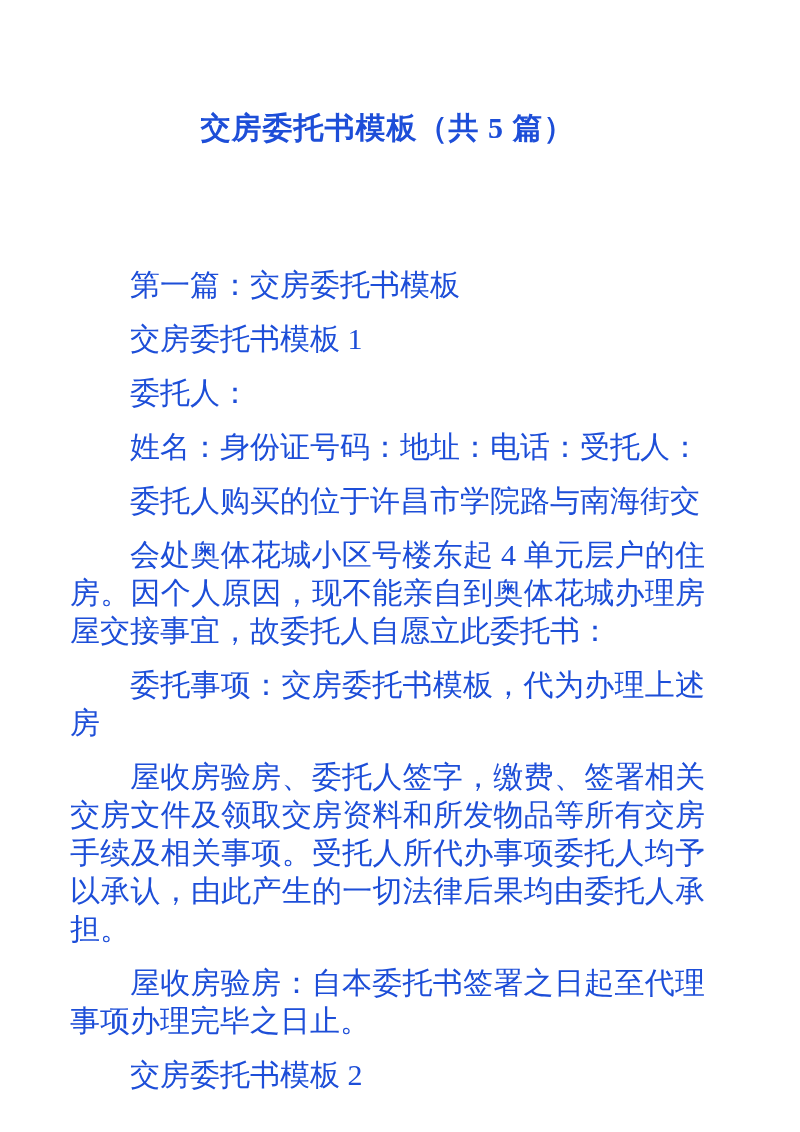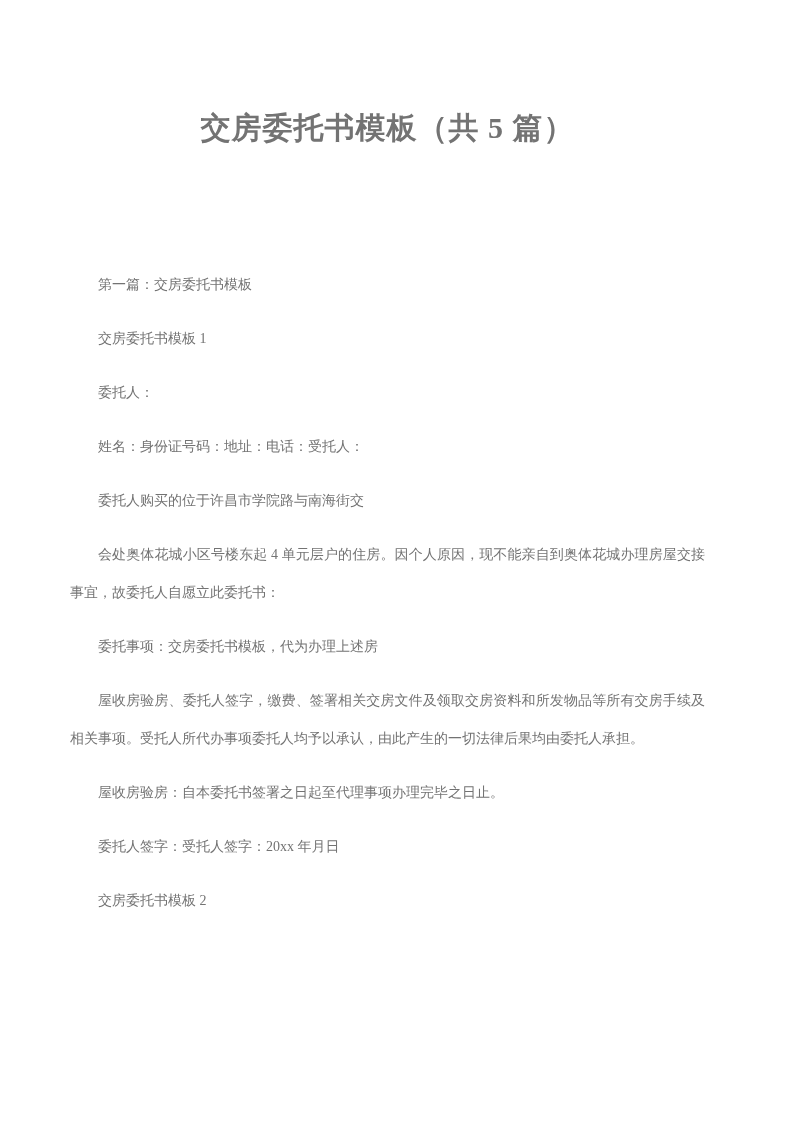--- a/index.html
+++ b/index.html
@@ -9,32 +9,32 @@
   }
   .page {
     position: relative;
     width: 800px;
     height: 1132px;
     box-sizing: border-box;
     background: #ffffff;
     padding: 106px 95px 0 70px;
     overflow: hidden;
     font-family: "Liberation Serif", "DejaVu Serif", serif;
-    color: #737373;
+    color: #1d4ed8;
   }
   .doc-title {
     font-size: 30px;
     font-weight: bold;
     line-height: 44px;
     text-align: center;
     margin: 0 0 116px 0;
     letter-spacing: 1px;
   }
   .para {
-    font-size: 14px;
+    font-size: 30px;
     line-height: 38px;
     margin: 0 0 16px 0;
     text-indent: 2em;
     text-align: justify;
     word-break: break-all;
   }
 </style>
 </head>
 <body>
 
@@ -43,15 +43,14 @@
 
   <p class="para">第一篇：交房委托书模板</p>
   <p class="para">交房委托书模板 1</p>
   <p class="para">委托人：</p>
   <p class="para">姓名：身份证号码：地址：电话：受托人：</p>
   <p class="para">委托人购买的位于许昌市学院路与南海街交</p>
   <p class="para">会处奥体花城小区号楼东起 4 单元层户的住房。因个人原因，现不能亲自到奥体花城办理房屋交接事宜，故委托人自愿立此委托书：</p>
   <p class="para">委托事项：交房委托书模板，代为办理上述房</p>
   <p class="para">屋收房验房、委托人签字，缴费、签署相关交房文件及领取交房资料和所发物品等所有交房手续及相关事项。受托人所代办事项委托人均予以承认，由此产生的一切法律后果均由委托人承担。</p>
   <p class="para">屋收房验房：自本委托书签署之日起至代理事项办理完毕之日止。</p>
-  <p class="para">委托人签字：受托人签字：20xx 年月日</p>
   <p class="para">交房委托书模板 2</p>
 </div>
 
 </body></html>

